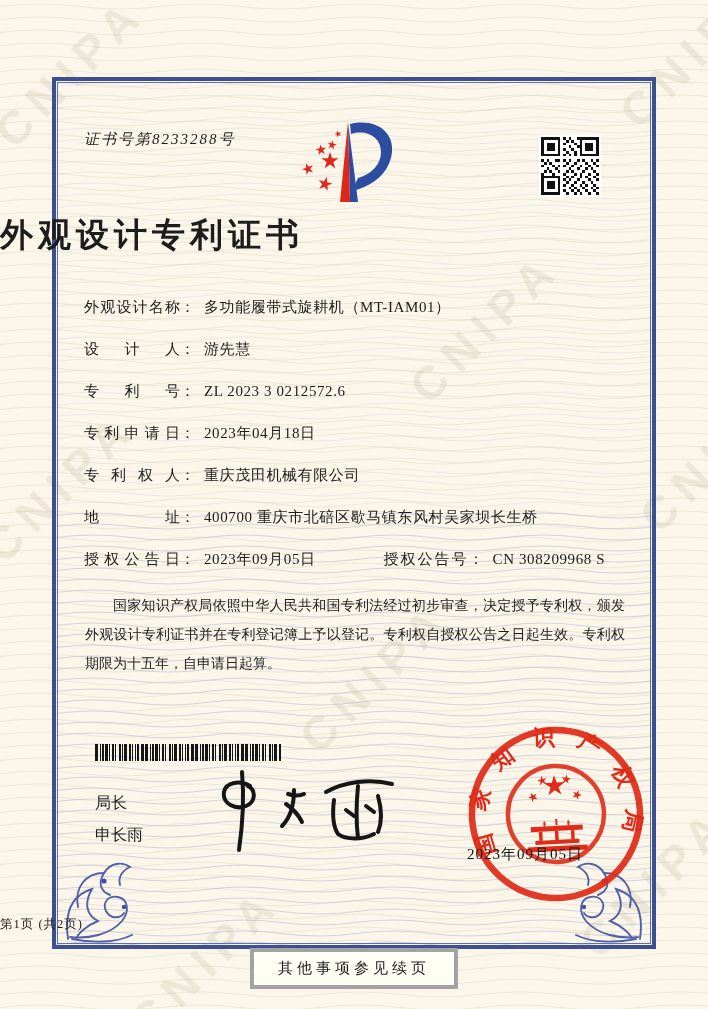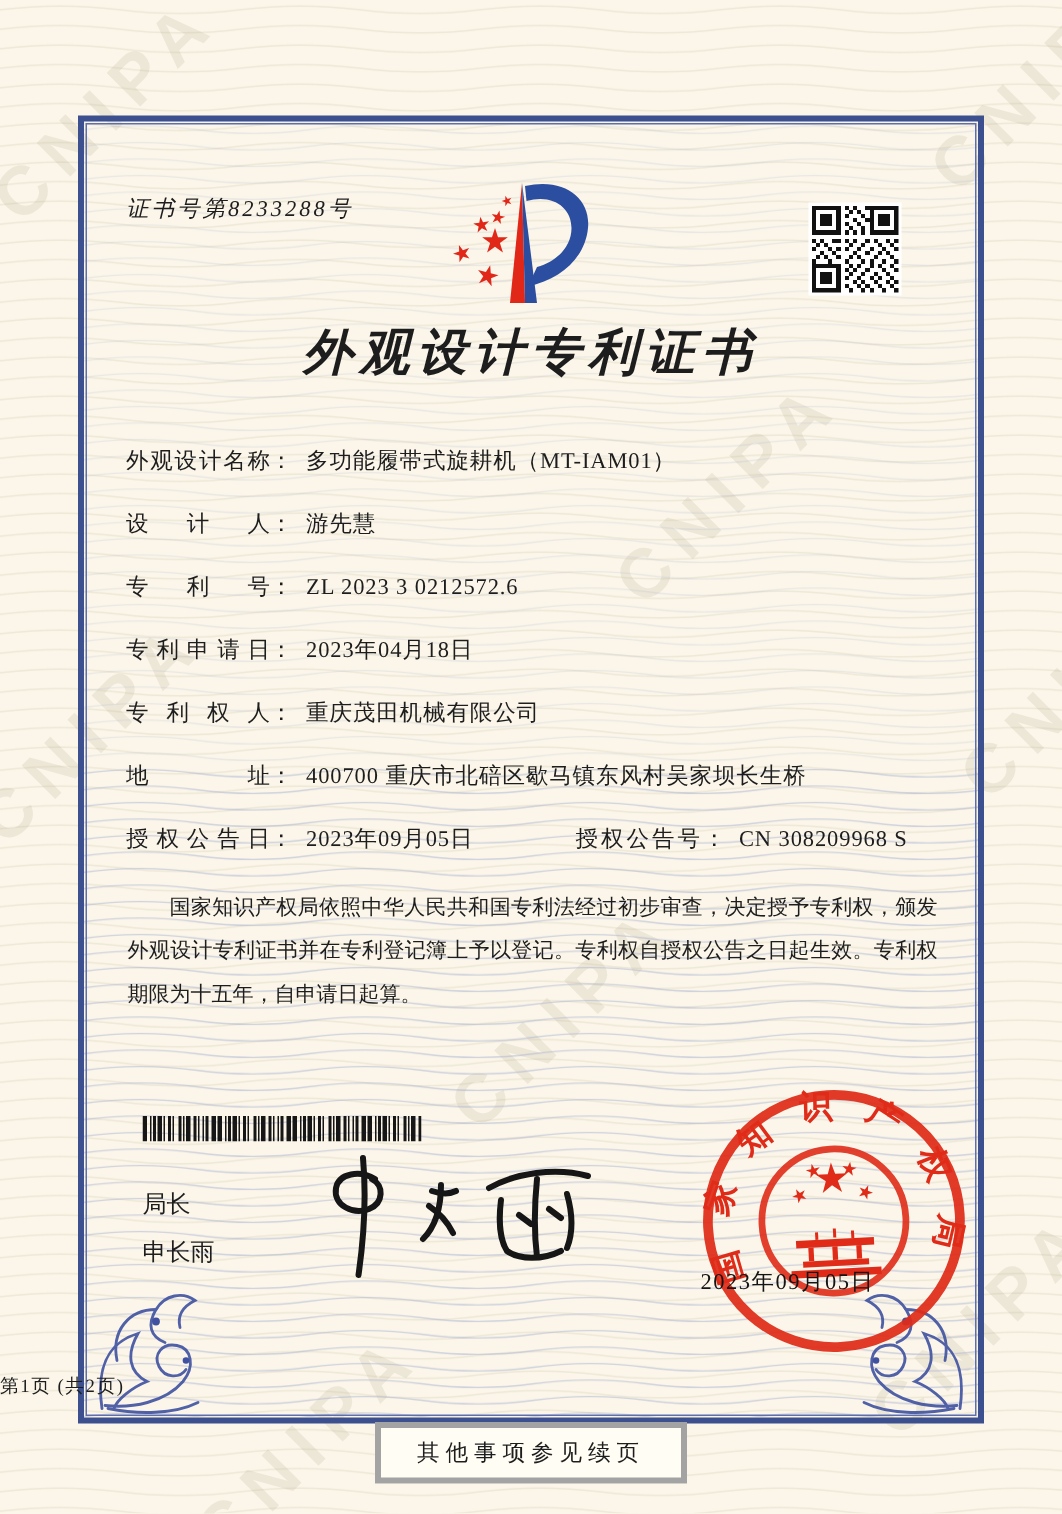--- a/index.html
+++ b/index.html
@@ -21,22 +21,22 @@
     border:4px solid #3c508f;z-index:2;}
   .frame-inner{position:absolute;inset:1px;border:1px solid #5d6fae;}
   .guilloche{position:absolute;inset:0;width:100%;height:100%;}
   .flourish{position:absolute;bottom:2px;z-index:3;}
   .flourish.left{left:2px;}
   .flourish.right{right:2px;transform:scaleX(-1);}
   
   .cert-no{position:absolute;left:84px;top:130px;font-size:15px;letter-spacing:2px;z-index:4;font-style:italic;}
   .logo{position:absolute;left:288px;top:110px;z-index:4;}
   .qr{position:absolute;left:539px;top:135px;z-index:4;background:#fff;padding:2px;}
-  .title{position:absolute;left:0;right:0;top:213px;text-align:center;
-    font-size:33px;font-weight:bold;letter-spacing:5px;z-index:4;font-style:italic;}
+  .title{position:absolute;left:0;right:0;top:213px;
+    font-size:33px;font-weight:bold;letter-spacing:5px;z-index:4;}
   
   .fields{position:absolute;left:84px;top:298px;font-size:15px;z-index:4;}
   .frow{height:26px;margin-bottom:16px;white-space:nowrap;}
   .flabel{display:inline-block;width:96px;text-align:justify;text-align-last:justify;}
   .fcolon{display:inline-block;margin-right:9px;}
   .fvalue{letter-spacing:0.6px;}
   .pair2{margin-left:68px;}
   .pair2 .flabel2{letter-spacing:2px;}
   
   .paras{position:absolute;left:85px;top:591px;width:540px;font-size:14px;

